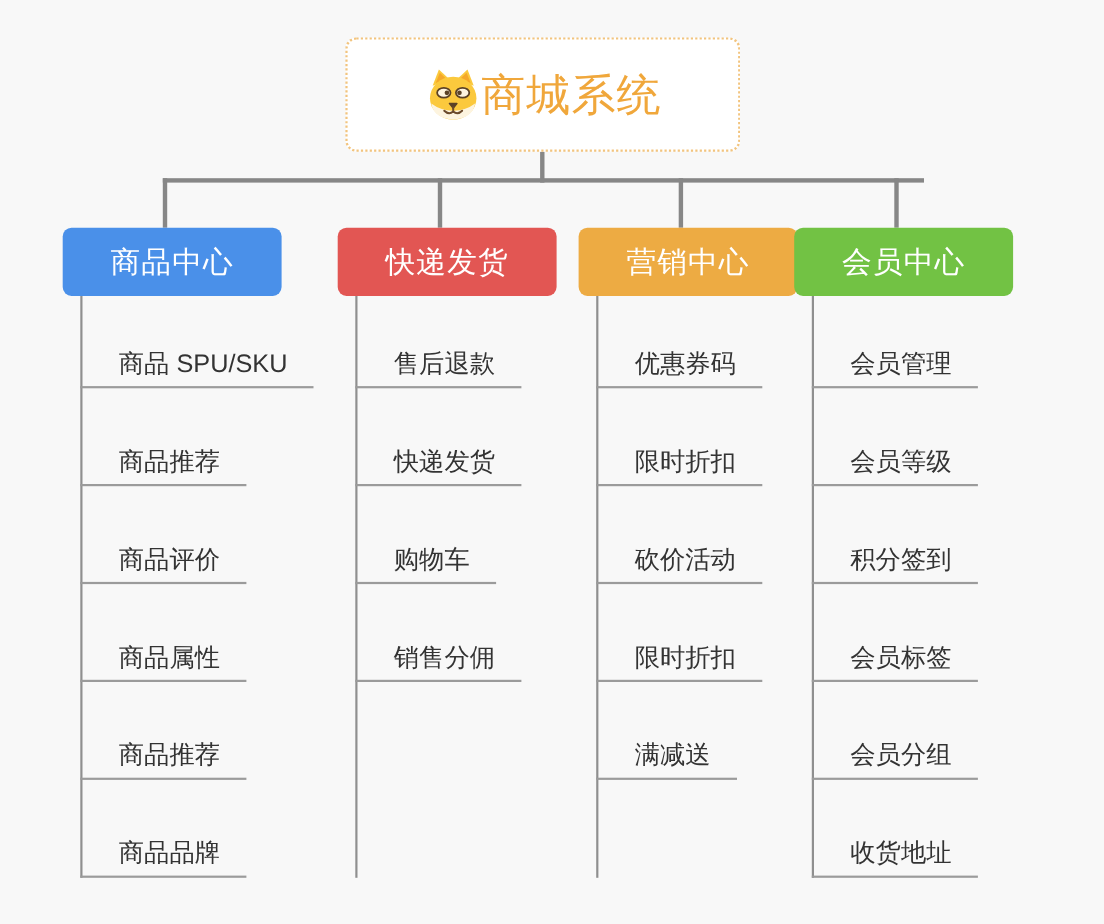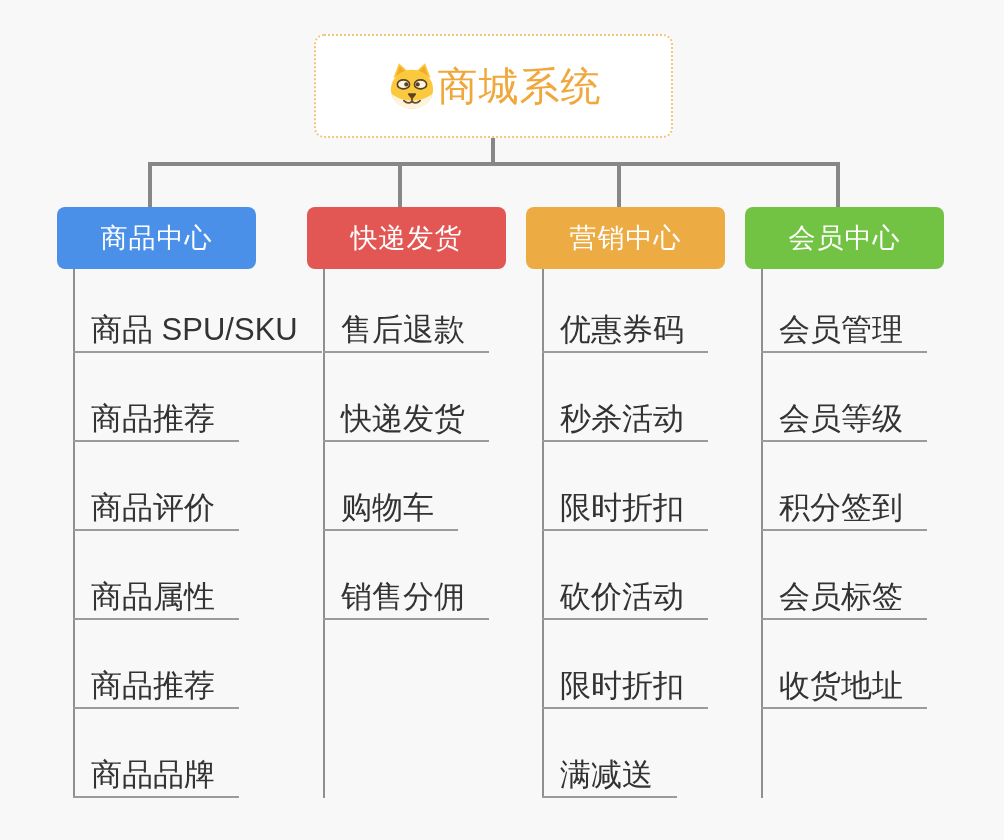--- a/index.html
+++ b/index.html
@@ -18,37 +18,37 @@
     box-sizing:border-box;display:flex;align-items:center;justify-content:center;gap:0;
   }
   .root-title{font-size:40px;color:#f0a73b;letter-spacing:1px;white-space:nowrap;}
   .root-icon{width:52px;height:52px;flex:0 0 auto;}
 
   
   .branch-col{position:absolute;top:207px;width:187px;height:633px;}
   .branch-col.col-0{left:57px;}
   .branch-col.col-1{left:307px;}
   .branch-col.col-2{left:526px;}
-  .branch-col.col-3{left:745px;}
+  .branch-col.col-3{left:722px;}
 
   .drop-line{position:absolute;left:91px;top:-45px;width:4px;height:45px;background:#878787;}
   .trunk-line{position:absolute;left:16px;top:62px;width:2px;height:529px;background:#8f8f8f;}
 
   .branch-header{
     position:absolute;left:0;top:0;width:199px;height:62px;
     border-radius:8px;display:flex;align-items:center;justify-content:center;
   }
   .branch-label{color:#ffffff;font-size:27px;letter-spacing:1px;white-space:nowrap;}
 
   .children{position:absolute;left:16px;top:57px;}
   .child-slot{height:89px;display:flex;align-items:flex-end;}
   .child-node{
     display:inline-block;white-space:nowrap;
-    font-size:31px;line-height:30px;color:#333333;
-    padding:0 24px 6px 18px;border-bottom:2px solid #9b9b9b;
+    font-size:23px;line-height:30px;color:#333333;
+    padding:0 24px 6px 35px;border-bottom:2px solid #9b9b9b;
   }
 </style>
 </head>
 <body>
 
 <div class="canvas">
 
   <div class="line root-drop"></div>
   <div class="line bus"></div>
 
@@ -123,23 +123,20 @@
     <div class="drop-line"></div>
     <div class="trunk-line"></div>
     <div class="branch-header" style="background: rgb(237, 171, 67);">
       <span class="branch-label">营销中心</span>
     </div>
     <div class="children">
           <div class="child-slot">
             <span class="child-node">优惠券码</span>
           </div>
           <div class="child-slot">
-            <span class="child-node">秒杀活动</span>
-          </div>
-          <div class="child-slot">
             <span class="child-node">限时折扣</span>
           </div>
           <div class="child-slot">
             <span class="child-node">砍价活动</span>
           </div>
           <div class="child-slot">
             <span class="child-node">限时折扣</span>
           </div>
           <div class="child-slot">
             <span class="child-node">满减送</span>
@@ -159,19 +156,22 @@
           <div class="child-slot">
             <span class="child-node">会员等级</span>
           </div>
           <div class="child-slot">
             <span class="child-node">积分签到</span>
           </div>
           <div class="child-slot">
             <span class="child-node">会员标签</span>
           </div>
           <div class="child-slot">
+            <span class="child-node">会员分组</span>
+          </div>
+          <div class="child-slot">
             <span class="child-node">收货地址</span>
           </div>
         </div>
   </div>
     </div>
 
 </div>
 
 </body></html>

